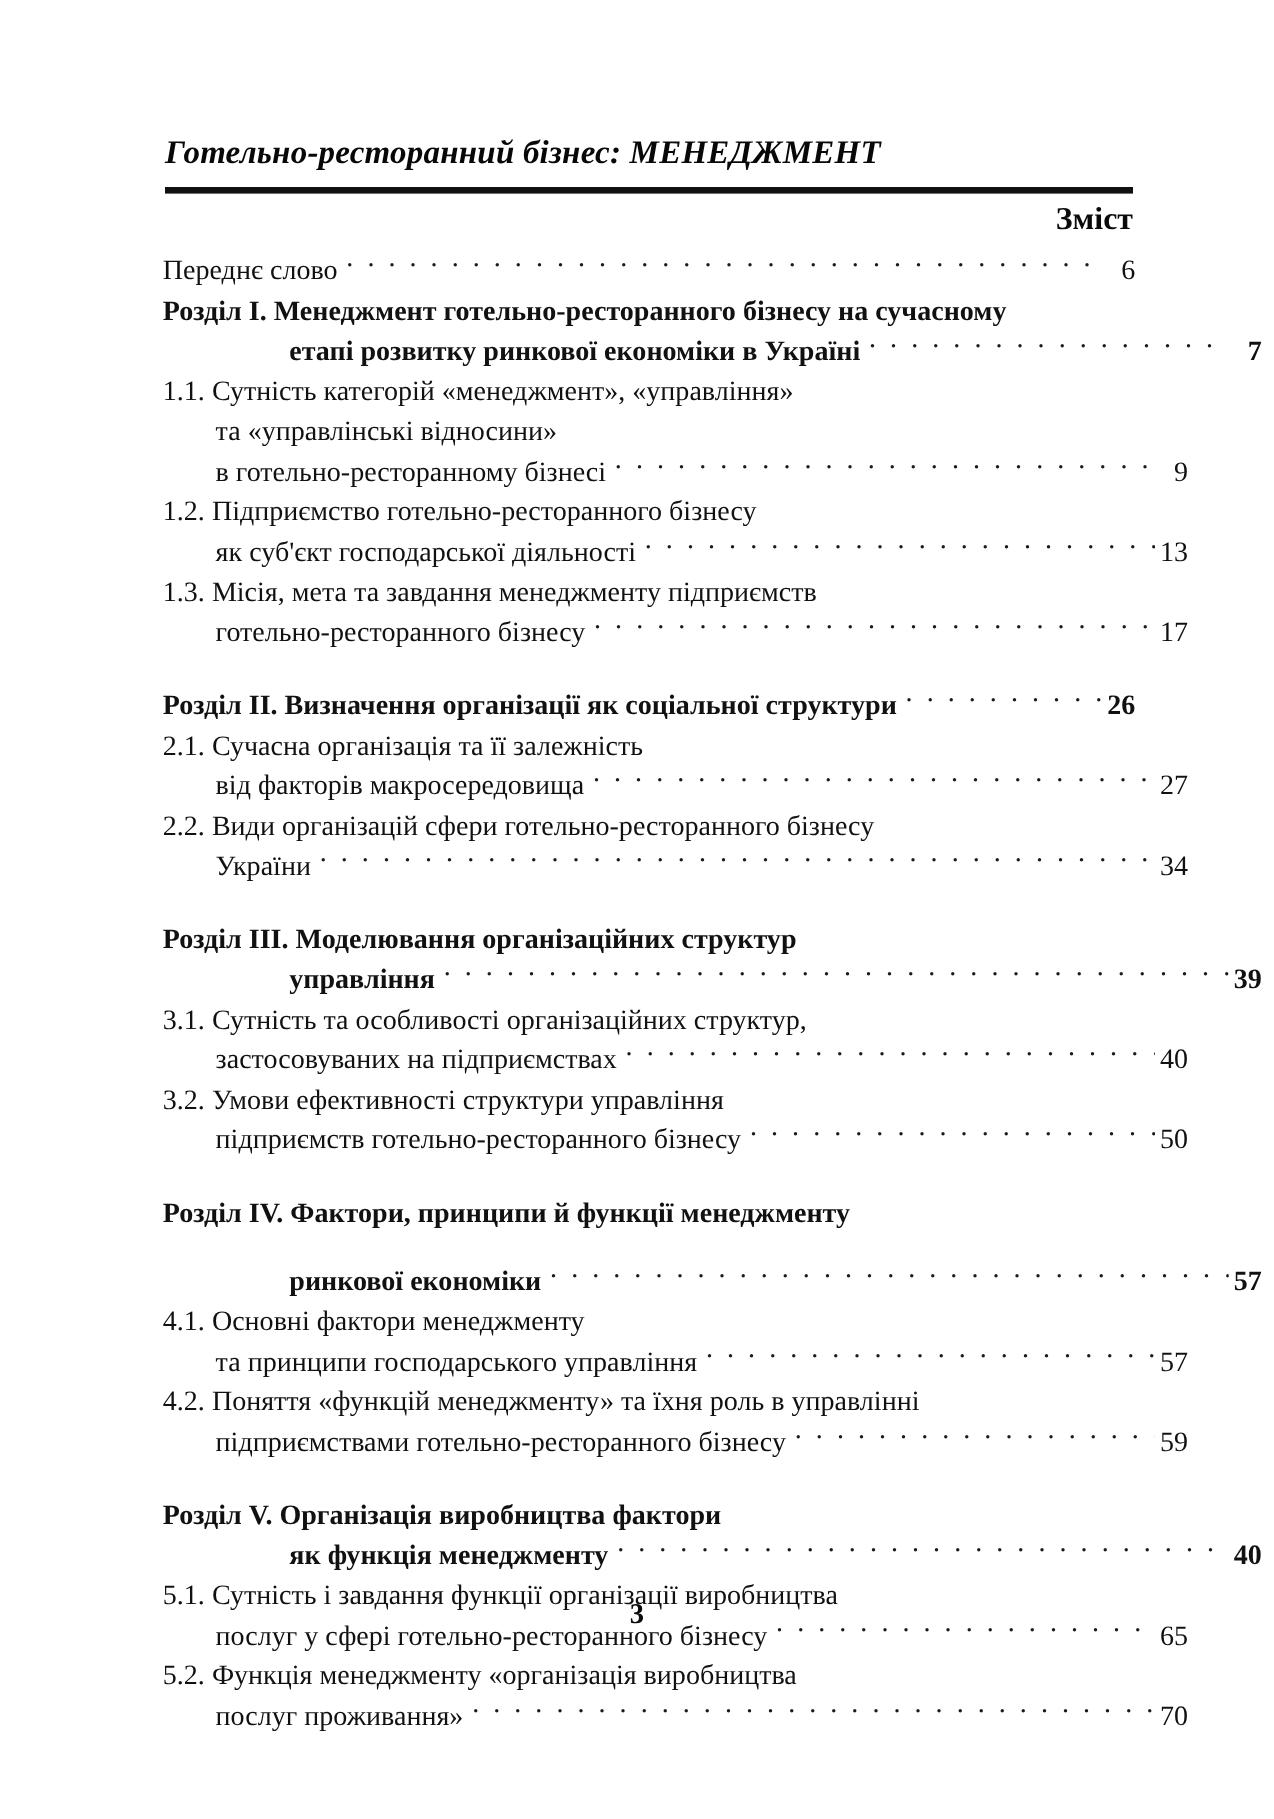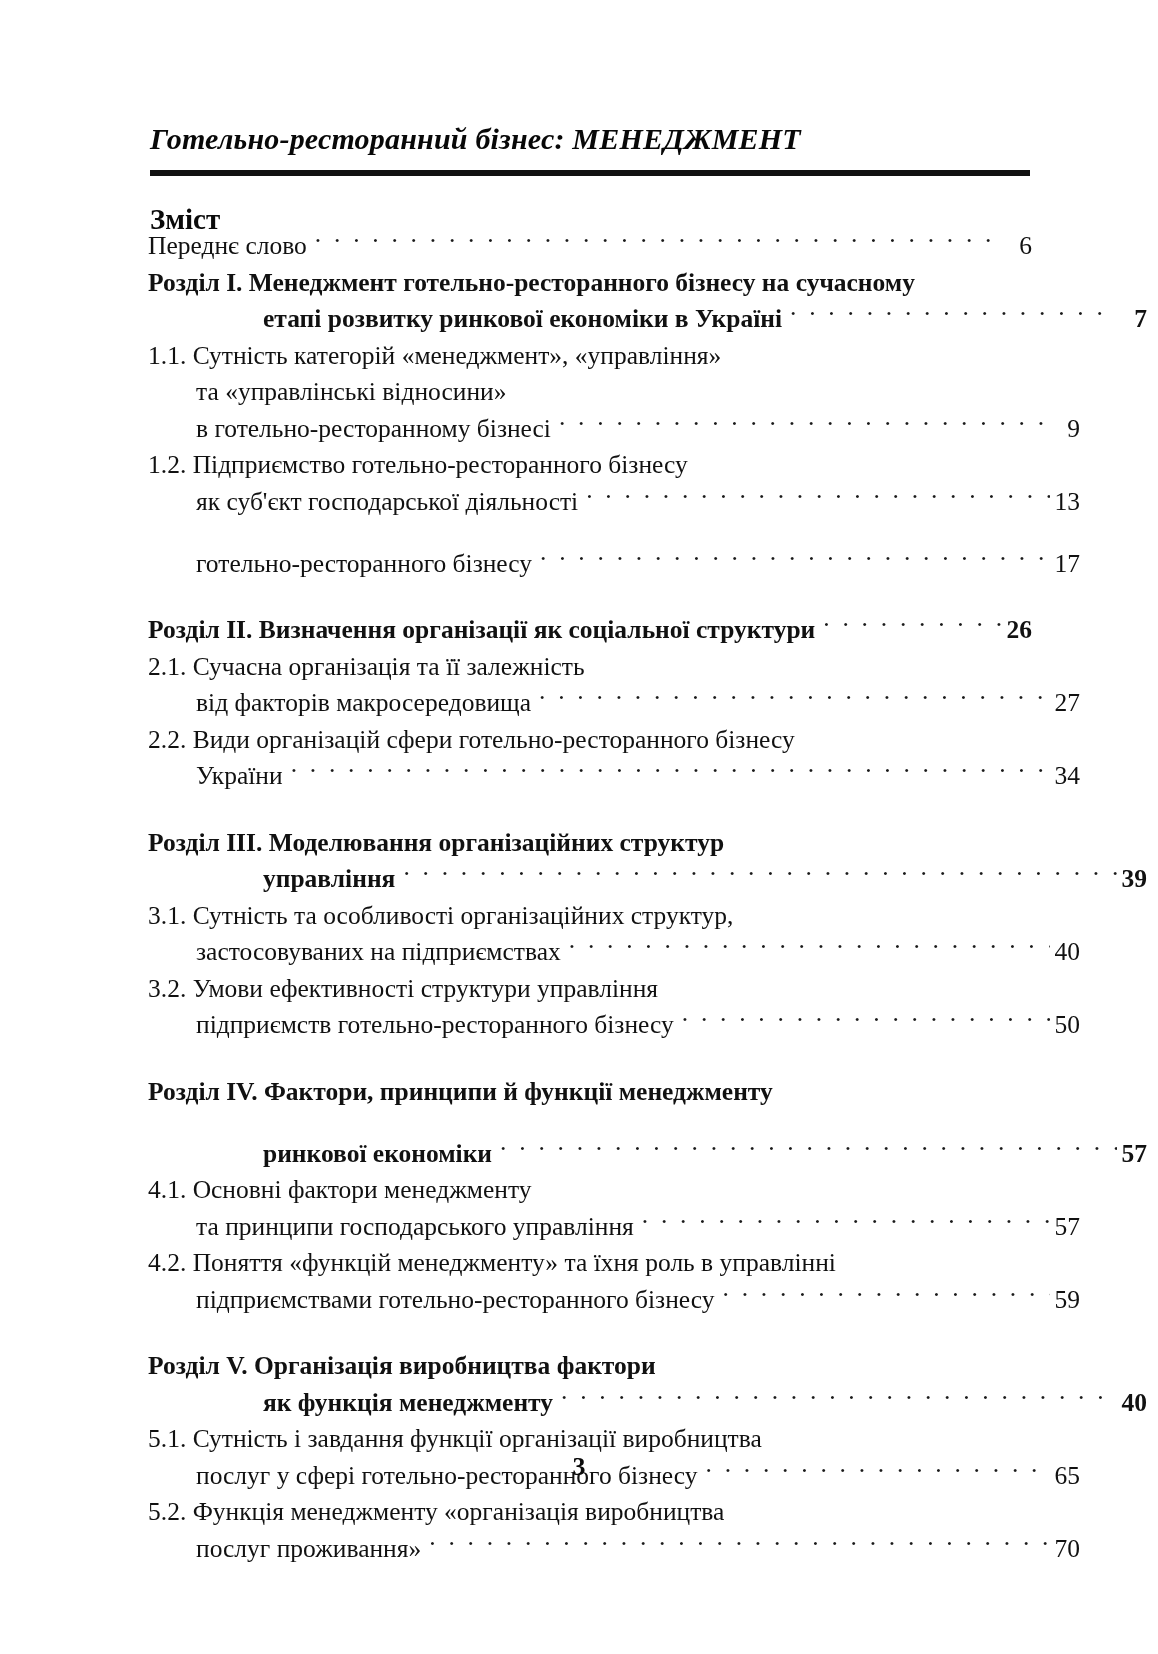--- a/index.html
+++ b/index.html
@@ -42,23 +42,23 @@
     top: 170px;
     width: 880px;
     height: 6px;
     background: #111111;
   }
 
   
   .toc-title {
     position: absolute;
     left: 150px;
-    top: 184px;
+    top: 164px;
     width: 880px;
-    text-align: left;
+    text-align: right;
     font-weight: bold;
     font-size: 29px;
     color: #0a0a0a;
   }
 
   
   .toc {
     position: absolute;
     left: 148px;
     top: 228px;
@@ -191,20 +191,21 @@
           <span class="pg"></span>
         </div>
         <div class="line ind-1">
           <span class="txt">як суб'єкт господарської діяльності</span>
           <span class="leader"></span>
           <span class="pg">13</span>
         </div>
       </div>
       <div class="entry section">
         <div class="line ind-0 nodots">
+          <span class="txt">1.3. Місія, мета та завдання менеджменту підприємств</span>
           <span class="leader"></span>
           <span class="pg"></span>
         </div>
         <div class="line ind-1">
           <span class="txt">готельно-ресторанного бізнесу</span>
           <span class="leader"></span>
           <span class="pg">17</span>
         </div>
       </div>
       <div class="gap"></div>

